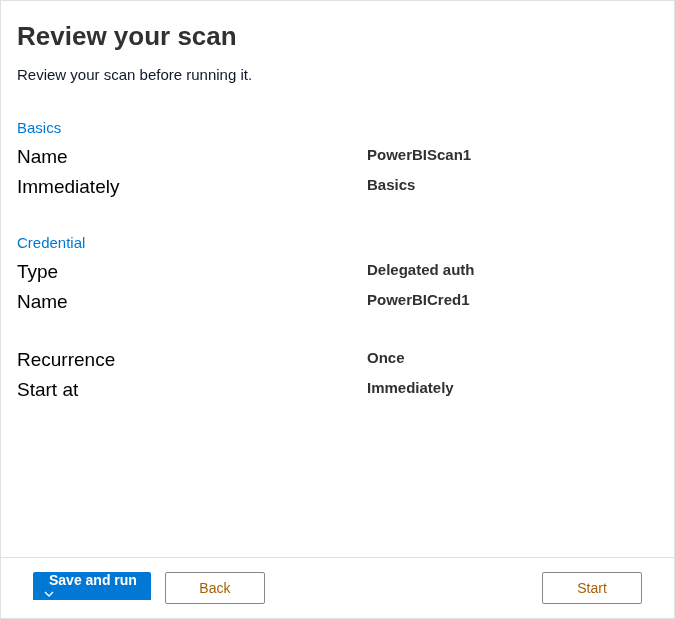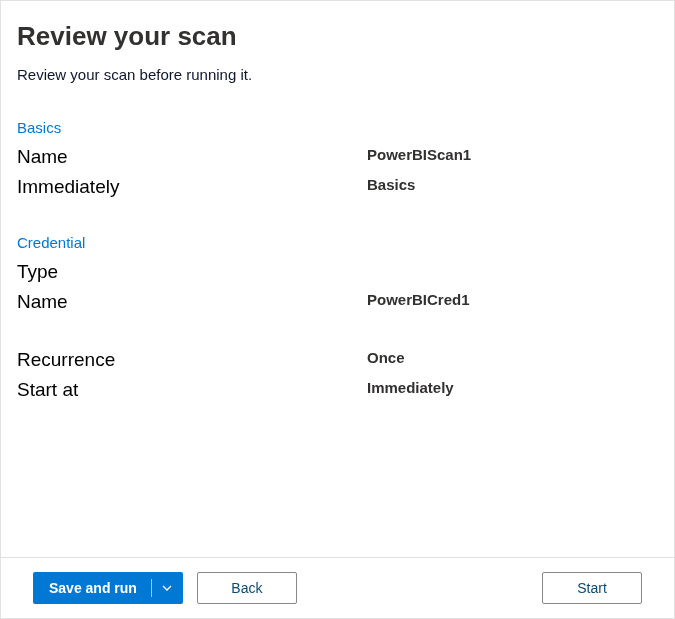--- a/index.html
+++ b/index.html
@@ -64,29 +64,30 @@
     }
     .btn {
       font-family: inherit;
       font-size: 14px;
       height: 32px;
       padding: 0 18px;
       border-radius: 2px;
       cursor: pointer;
       border: 1px solid #8a8886;
       background: #fff;
-      color: #0c4a6e;
+      color: #a16207;
       min-width: 100px;
     }
     .btn-primary-split {
       display: inline-flex;
       align-items: stretch;
       height: 32px;
       border-radius: 2px;
       overflow: hidden;
+      flex-direction: column;
     }
     .btn-primary-main {
       background: #0078d4;
       color: #fff;
       border: none;
       font-family: inherit;
       font-size: 14px;
       font-weight: 600;
       padding: 0 14px 0 16px;
       cursor: pointer;
@@ -139,20 +140,21 @@
     <div class="field-row">
       <div class="field-label">Immediately</div>
       <div class="field-value">Basics</div>
     </div>
   </div>
 
   <div class="section">
     <div class="section-header">Credential</div>
     <div class="field-row">
       <div class="field-label">Type</div>
+      <div class="field-value">Delegated auth</div>
     </div>
     <div class="field-row">
       <div class="field-label">Name</div>
       <div class="field-value">PowerBICred1</div>
     </div>
   </div>
 
   <div class="section">
     <div class="field-row">
       <div class="field-label">Recurrence</div>

